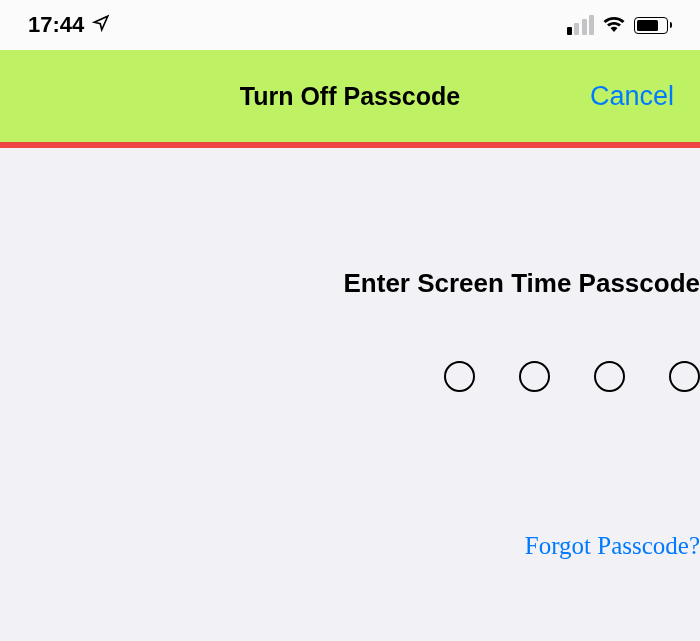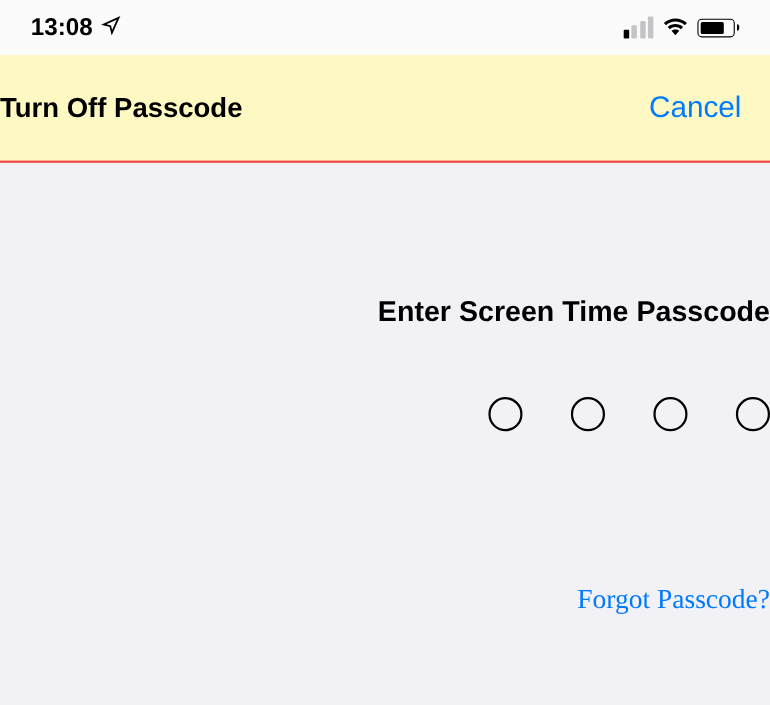--- a/index.html
+++ b/index.html
@@ -30,25 +30,26 @@
       font-weight: 600;
       color: #000;
     }
     .status-right {
       display: flex;
       align-items: center;
       gap: 8px;
     }
     .nav-bar {
       height: 98px;
-      background: #fef9c3;
-      border-bottom: 2px solid #ef4444;
+      background: #bef264;
+      border-bottom: 6px solid #ef4444;
       position: relative;
       display: flex;
       align-items: center;
+      justify-content: center;
     }
     .nav-title {
       font-size: 25px;
       font-weight: 700;
       color: #000;
     }
     .nav-cancel {
       position: absolute;
       right: 26px;
       top: 50%;
@@ -139,21 +140,21 @@
       background: #000;
       border-radius: 0 2px 2px 0;
       margin-left: 1.5px;
     }
   </style>
 </head>
 <body>
 
 <div class="status-bar">
   <div class="status-left">
-    <span>13:08</span>
+    <span>17:44</span>
     <span class="location-arrow">
       <svg width="18" height="18" viewBox="0 0 24 24" fill="none" stroke="#000" stroke-width="2.2">
         <path d="M3 11 L21 3 L13 21 L11 13 Z"></path>
       </svg>
     </span>
   </div>
   <div class="status-right">
     <div class="signal-bars">
       <div class="bar bar1"></div>
       <div class="bar bar2"></div>

